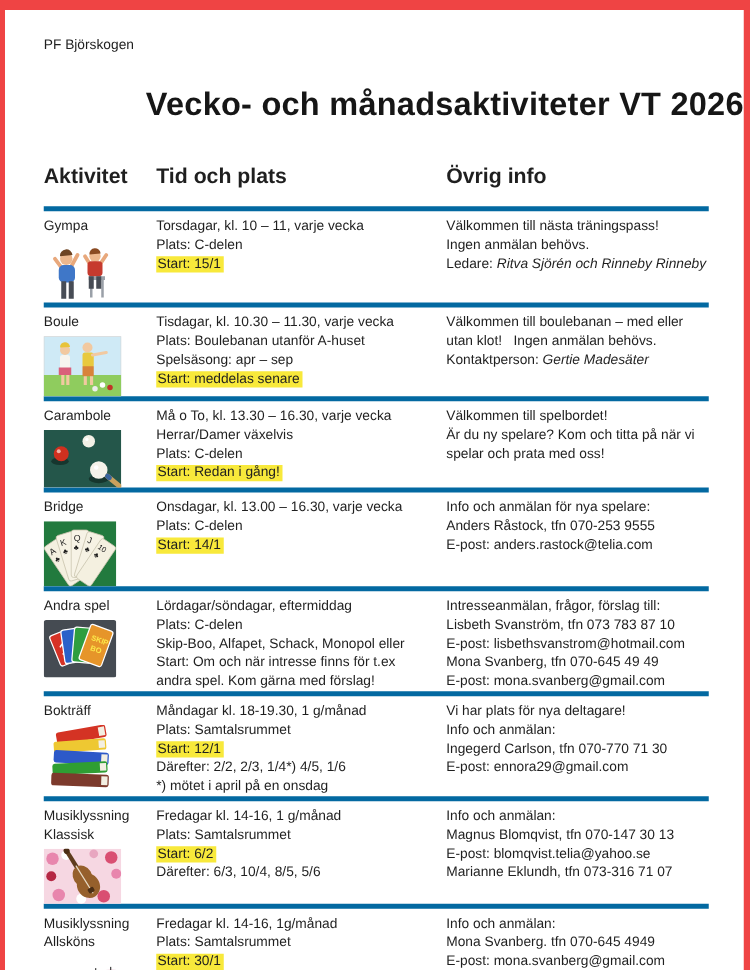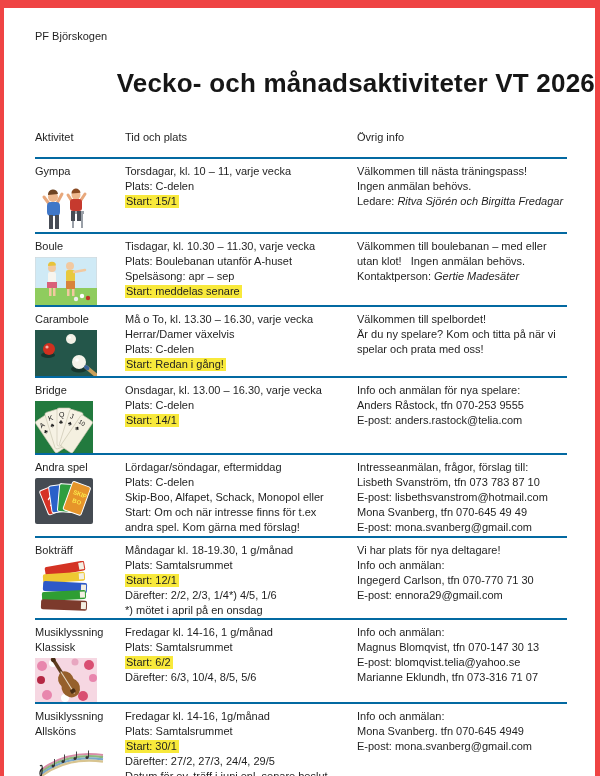--- a/index.html
+++ b/index.html
@@ -1,22 +1,22 @@
 <!DOCTYPE html>
 <html><head>
 <meta charset="utf-8">
 <style>
   html,body{margin:0;padding:0;background:#9aa0aa;}
   .screen{width:600px;height:776px;position:relative;overflow:hidden;background:#ef4444;font-family:"Liberation Sans",sans-serif;}
   .page{position:absolute;top:8px;left:4px;right:5px;bottom:0;background:#ffffff;color:#1f1f1f;}
   .org{padding:22px 0 0 31px;font-size:11px;}
   .title{margin-top:26px;text-align:right;font-size:26px;font-weight:600;letter-spacing:.2px;color:#161616;}
   .table{margin:32px 28px 0 31px;border-bottom:2px solid #4b4b4b;}
-  .thead{display:grid;grid-template-columns:90px 232px 1fr;font-size:11px;font-weight:normal;padding-bottom:14px;}
-  .row{display:grid;grid-template-columns:90px 232px 1fr;border-top:2px solid #0369a1;padding-top:5px;box-sizing:border-box;font-size:11px;}
+  .thead{display:grid;grid-template-columns:90px 232px 1fr;font-size:17px;font-weight:bold;padding-bottom:14px;}
+  .row{display:grid;grid-template-columns:90px 232px 1fr;border-top:4px solid #0369a1;padding-top:5px;box-sizing:border-box;font-size:11px;}
   .row:nth-of-type(1){min-height:73px}
   .row:nth-of-type(2){min-height:70px}
   .row:nth-of-type(3){min-height:70px}
   .row:nth-of-type(4){min-height:72px}
   .row:nth-of-type(5){min-height:83px}
   .row:nth-of-type(6){min-height:82px}
   .row:nth-of-type(7){min-height:75px}
   .row:nth-of-type(8){min-height:78px}
   .ln{line-height:15px;white-space:nowrap;}
   .act{white-space:normal;max-width:84px;}
@@ -67,21 +67,21 @@
         </svg>
       </div>
       <div class="c2">
         <div class="ln">Torsdagar, kl. 10 – 11, varje vecka</div>
         <div class="ln">Plats: C-delen</div>
         <div class="ln"><span class="hl">Start: 15/1</span></div>
       </div>
       <div class="c3">
         <div class="ln">Välkommen till nästa träningspass!</div>
         <div class="ln">Ingen anmälan behövs.</div>
-        <div class="ln"><span>Ledare: </span><span class="it">Ritva Sjörén och Birgitta Fredagar</span></div>
+        <div class="ln"><span>Ledare: </span><span class="it">Ritva Sjörén och Rinneby Rinneby</span></div>
       </div>
     </section>
 
     <section class="row">
       <div class="c1">
         <div class="ln act">Boule</div>
         <svg class="icn" width="62" height="48" viewBox="0 0 62 48">
           <rect width="62" height="48" fill="#cfeaf6" stroke="#d5d5d5"></rect>
           <rect y="31" width="62" height="17" fill="#8fcc5e"></rect>
           <circle cx="17" cy="11" r="4" fill="#f2c9a0"></circle>

